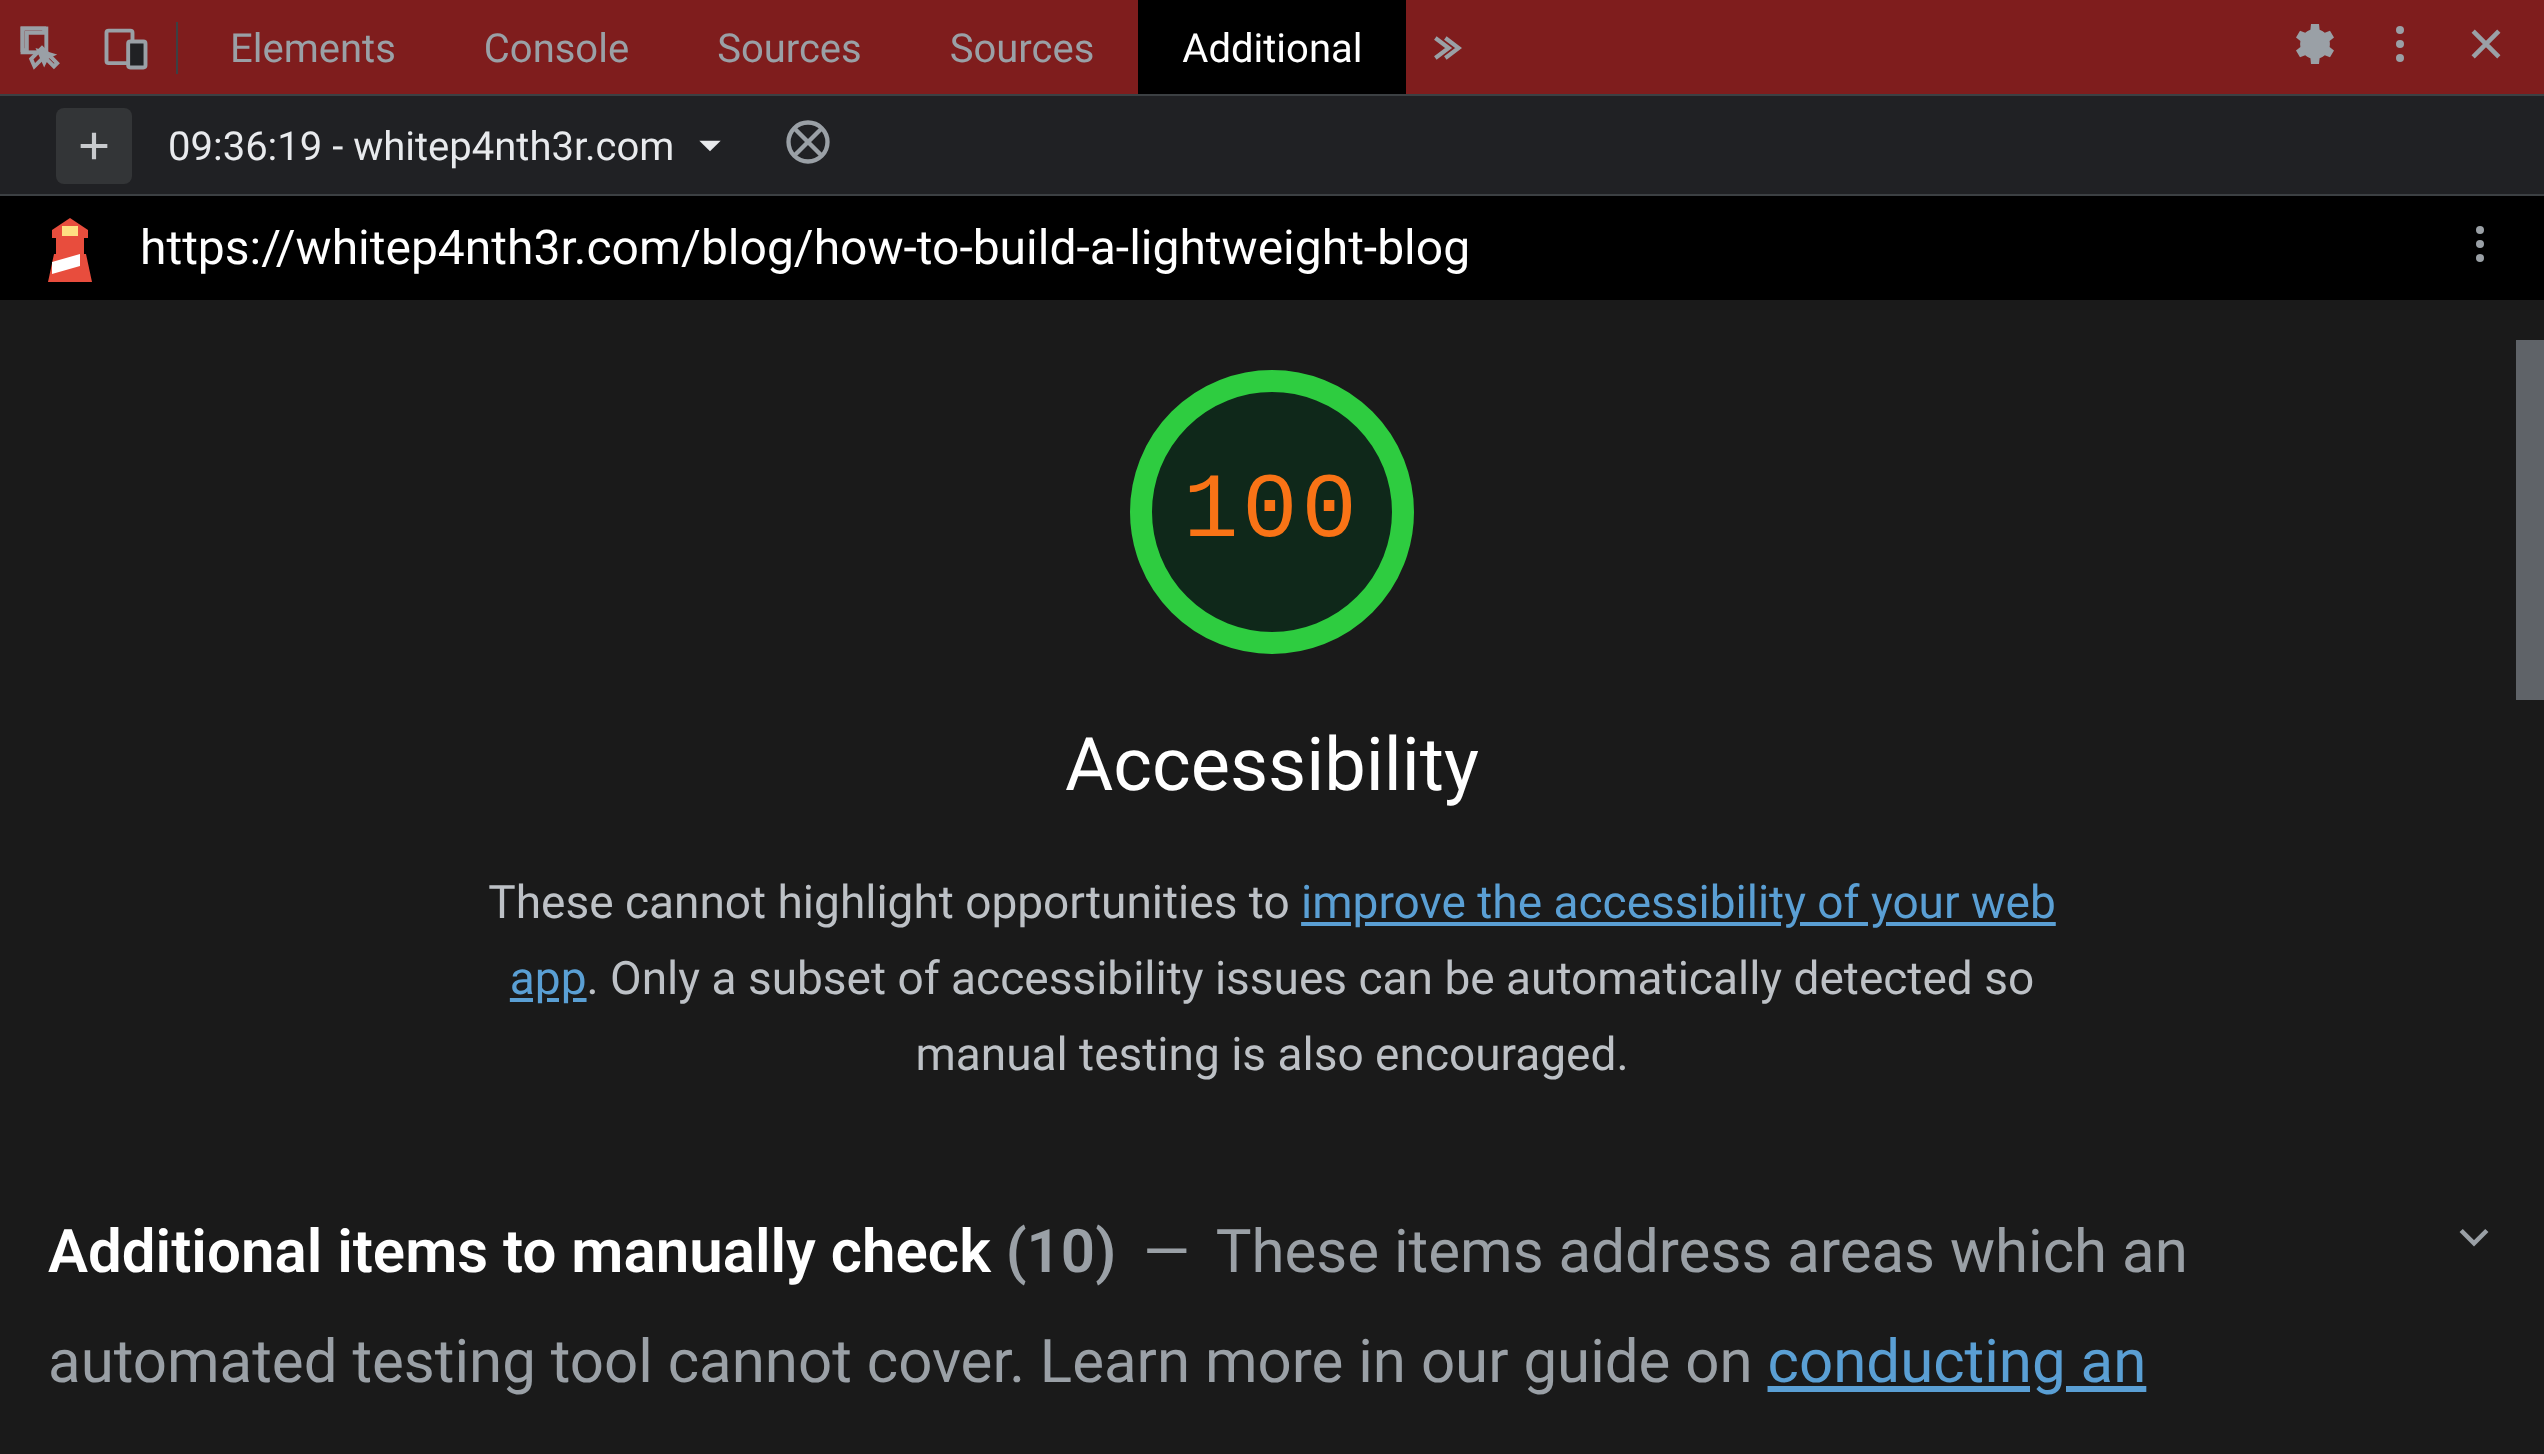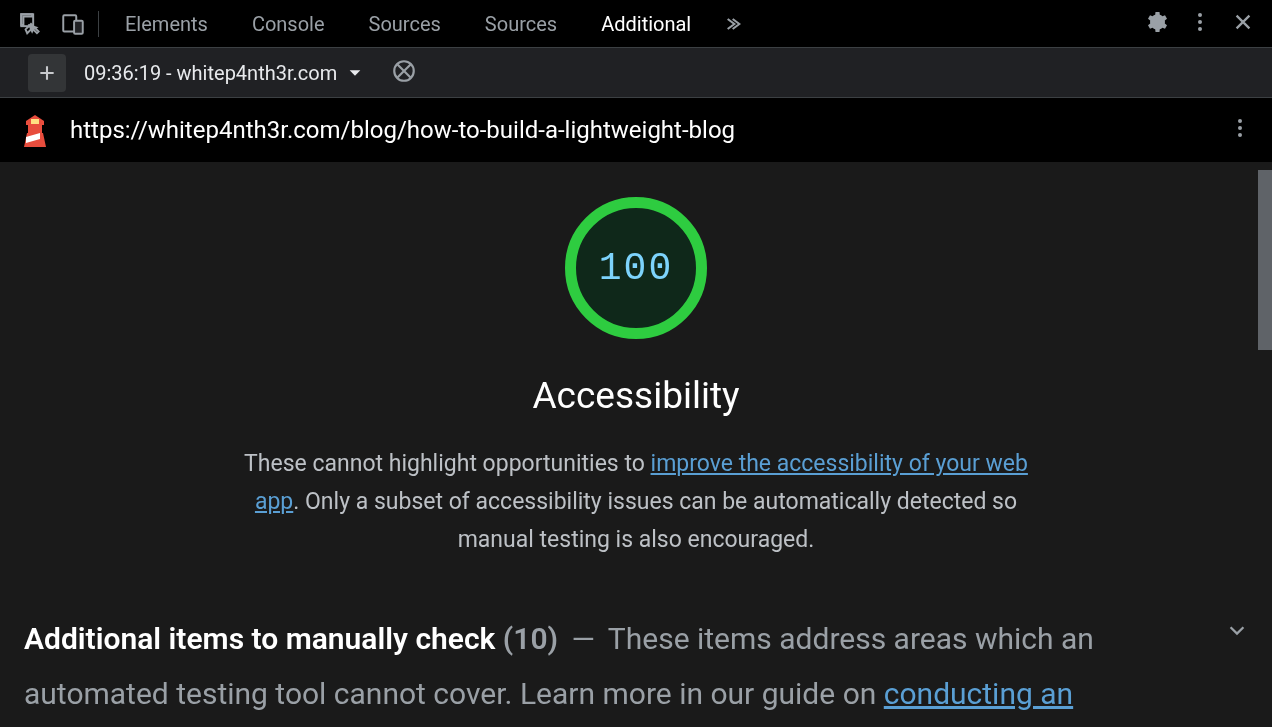--- a/index.html
+++ b/index.html
@@ -13,24 +13,23 @@
       background: #1a1a1a;
       color: #e8eaed;
       width: 1272px;
       height: 727px;
       overflow: hidden;
     }
     
     .devtools-tabs {
       display: flex;
       align-items: center;
-      background: #000000;
+      background: #7f1d1d;
       border-bottom: 1px solid #3c4043;
       height: 48px;
-      padding-left: 10px;
     }
     
     .tab-icon-box {
       display: flex;
       align-items: center;
       padding: 0 8px;
       height: 100%;
     }
     
     .tab-item {
@@ -85,21 +84,21 @@
       font-size: 20px;
       display: flex;
       align-items: center;
       gap: 10px;
     }
     
     .url-bar {
       display: flex;
       align-items: center;
       background: #000000;
-      height: 64px;
+      height: 52px;
       padding: 0 20px;
       gap: 20px;
     }
     
     .lighthouse-logo {
       width: 30px;
       height: 34px;
       position: relative;
     }
     
@@ -130,22 +129,22 @@
       border-radius: 50%;
       border: 11px solid #2ecc40;
       background: #0f281a;
       display: flex;
       align-items: center;
       justify-content: center;
       margin-bottom: 35px;
     }
     
     .score-value {
-      color: #7dd3fc;
-      font-size: 38px;
+      color: #f97316;
+      font-size: 46px;
       font-family: 'Courier New', monospace;
       font-weight: 400;
       letter-spacing: 2px;
     }
     
     .category-title {
       font-size: 37px;
       font-weight: 400;
       color: #ffffff;
       margin-bottom: 28px;

